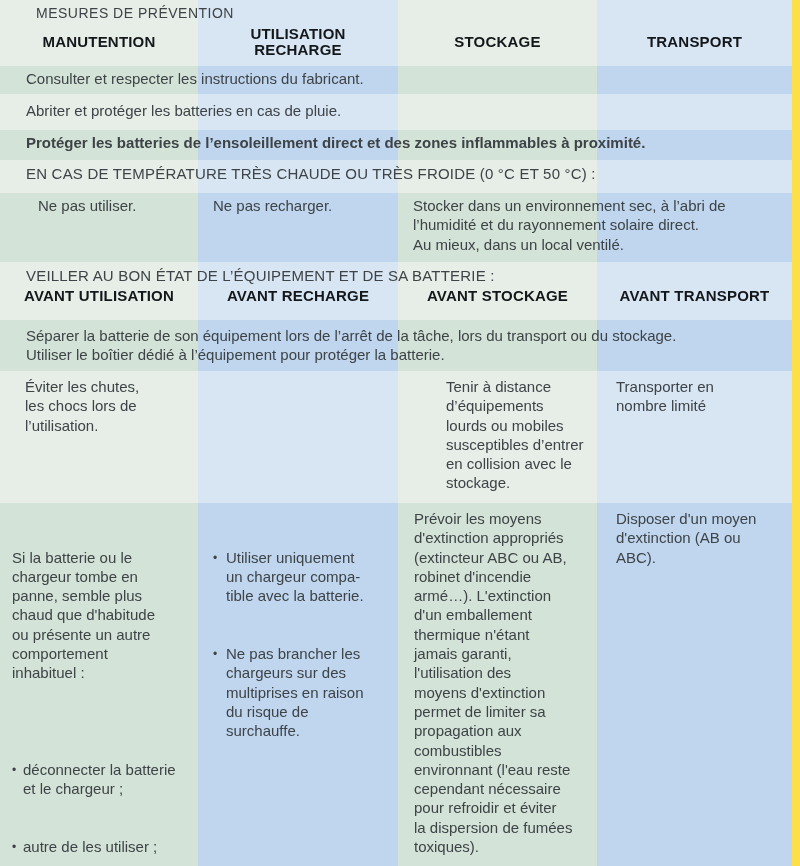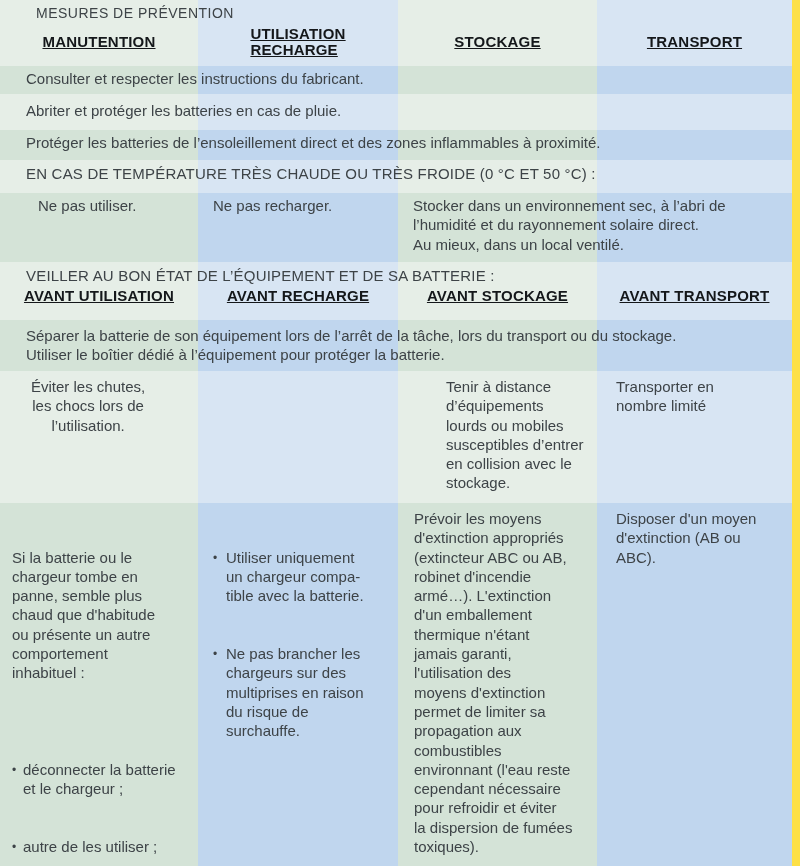--- a/index.html
+++ b/index.html
@@ -25,21 +25,21 @@
   .row.dark{
     background:linear-gradient(to right,
       var(--green-dark) 0 198px,
       var(--blue-dark) 198px 398px,
       var(--green-dark) 398px 597px,
       var(--blue-dark) 597px 100%);
   }
   .hdr{height:66px;}
   .r1{height:28px;}
   .r2{height:36px;}
-  .r3{height:30px;}
+  .r3{height:30px;font-weight:bold;}
   .r4{height:33px;}
   .r5{height:69px;}
   .r6{height:58px;}
   .r7{height:51px;}
   .r8{height:132px;}
   .r9{height:363px;}
 
   .title{
     position:absolute;left:36px;top:4px;
     font-size:14px;line-height:18px;
@@ -47,27 +47,26 @@
     color:var(--text);
     white-space:pre;
   }
   .hgrid{
     position:absolute;left:0;top:20px;height:44px;width:792px;
     display:grid;
     grid-template-columns:198px 200px 199px 195px;
   }
   .hcell{
     display:flex;align-items:center;justify-content:center;
-    text-align:left;
+    text-align:center;
     font-weight:700;
     font-size:15px;line-height:16px;
     letter-spacing:0.2px;
     color:var(--heading);
     white-space:pre;
-    text-decoration:underline;
   }
   .hgrid2{
     position:absolute;left:0;top:26px;width:792px;
     display:grid;
     grid-template-columns:198px 200px 199px 195px;
   }
   .hgrid2 .hcell{align-items:flex-start;justify-content:center;}
 
   .txt{
     position:absolute;
@@ -137,21 +136,21 @@
       <div class="hcell">AVANT TRANSPORT</div>
     </div>
   </div>
 
   <div class="row dark r7">
     <div class="txt" style="left:26px;top:6px;">Séparer la batterie de son équipement lors de l’arrêt de la tâche, lors du transport ou du stockage.
 Utiliser le boîtier dédié à l’équipement pour protéger la batterie.</div>
   </div>
 
   <div class="row light r8">
-    <div class="txt" style="left:31px;top:6px;text-align:center;">Éviter les chutes,
+    <div class="txt" style="left:25px;top:6px;">Éviter les chutes,
 les chocs lors de
 l’utilisation.</div>
     <div class="txt" style="left:414px;top:6px;margin-left:32px;">Tenir à distance
 d’équipements
 lourds ou mobiles
 susceptibles d’entrer
 en collision avec le
 stockage.</div>
     <div class="txt" style="left:616px;top:6px;">Transporter en
 nombre limité</div>

